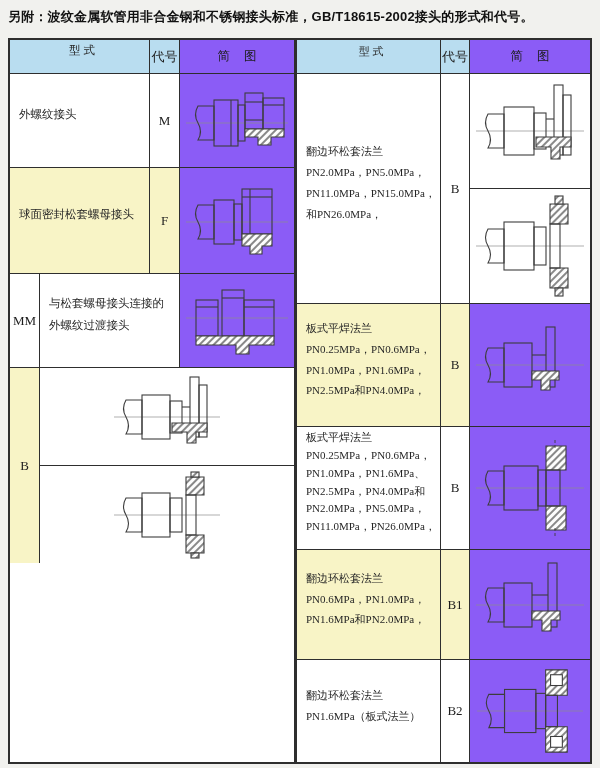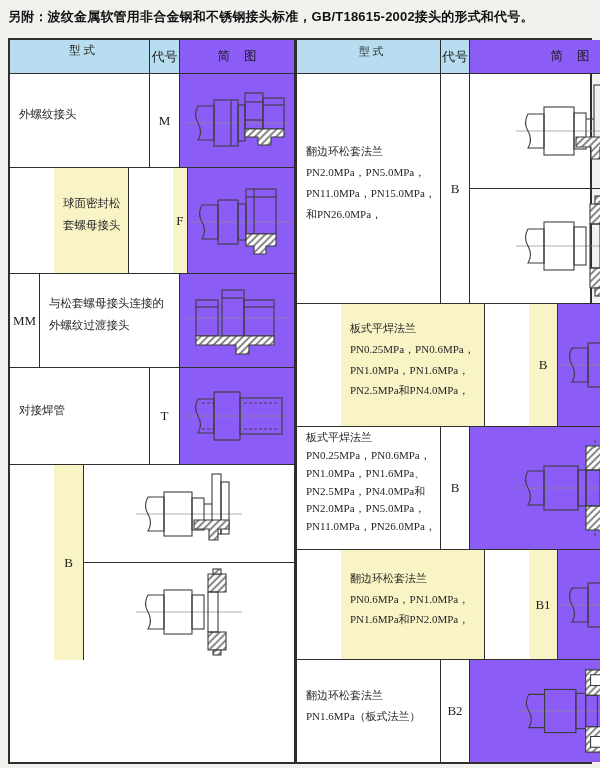--- a/index.html
+++ b/index.html
@@ -45,21 +45,21 @@
     display: flex; align-items: center; justify-content: center;
     font-family: "Liberation Serif", "DejaVu Serif", serif;
     font-size: 13px; color: #1d1d1d; text-align: center;
   }
   .left  .code { width: 30px; }
   .right .code { width: 29px; }
   .diag { flex: 1; display: flex; align-items: center; justify-content: center; background: #8b5cf6; }
   .dstack { flex: 1; display: flex; flex-direction: column; padding: 0; }
   .dsub { flex: 1; display: flex; align-items: center; justify-content: center; }
   .dsub + .dsub { border-top: 1px solid #2e2e2e; }
-  .yl { background: #f8f4c6; margin-left: 44px; }
+  .yl { background: #f8f4c6; }
   
   .dg  { stroke: #3d3d3d; stroke-width: 1.1; fill: none; }
   .ht  { stroke: #3d3d3d; stroke-width: 1.1; fill: url(#h); }
   .slot{ stroke: #3d3d3d; stroke-width: 1.1; fill: #fff; }
   .cl  { stroke: #8c8c8c; stroke-width: 0.7; }
   .dsh { stroke: #3d3d3d; stroke-width: 0.9; fill: none; stroke-dasharray: 3 2; }
 </style>
 </head>
 <body>
 
@@ -136,36 +136,20 @@
             <rect class="dg" x="38" y="9" width="22" height="46"></rect>
             <line class="dg" x1="38" y1="17" x2="60" y2="17"></line>
             <rect class="dg" x="60" y="19" width="30" height="36"></rect>
             <line class="dg" x1="60" y1="26" x2="90" y2="26"></line>
             <path class="ht" d="M12,55 h78 v9 h-25 v9 h-13 v-9 h-40 z"></path>
           </svg>
         </div>
       </div>
 
 
-      <div class="row" style="height:97px">
-        <div class="cell type">对接焊管</div>
-        <div class="cell code">T</div>
-        <div class="cell diag">
-          <svg width="106" height="80" viewBox="0 0 106 80">
-            <line class="cl" x1="2" y1="40" x2="104" y2="40"></line>
-            <use href="#pipe" y="40" class="dg"></use>
-            <line class="dsh" x1="18" y1="27" x2="30" y2="27"></line>
-            <line class="dsh" x1="18" y1="53" x2="30" y2="53"></line>
-            <rect class="dg" x="30" y="16" width="26" height="48"></rect>
-            <rect class="dg" x="56" y="22" width="42" height="36"></rect>
-            <line class="dsh" x1="60" y1="27" x2="95" y2="27"></line>
-            <line class="dsh" x1="60" y1="53" x2="95" y2="53"></line>
-          </svg>
-        </div>
-      </div>
 
       <div class="row" style="height:195px">
         <div class="cell code yl">B</div>
         <div class="cell dstack">
           <div class="dsub">
             <svg width="110" height="88" viewBox="0 0 110 88">
               <line class="cl" x1="2" y1="44" x2="108" y2="44"></line>
               <use href="#pipe" y="44" class="dg"></use>
               <rect class="dg" x="30" y="22" width="28" height="44"></rect>
               <rect class="dg" x="58" y="28" width="12" height="32"></rect>

